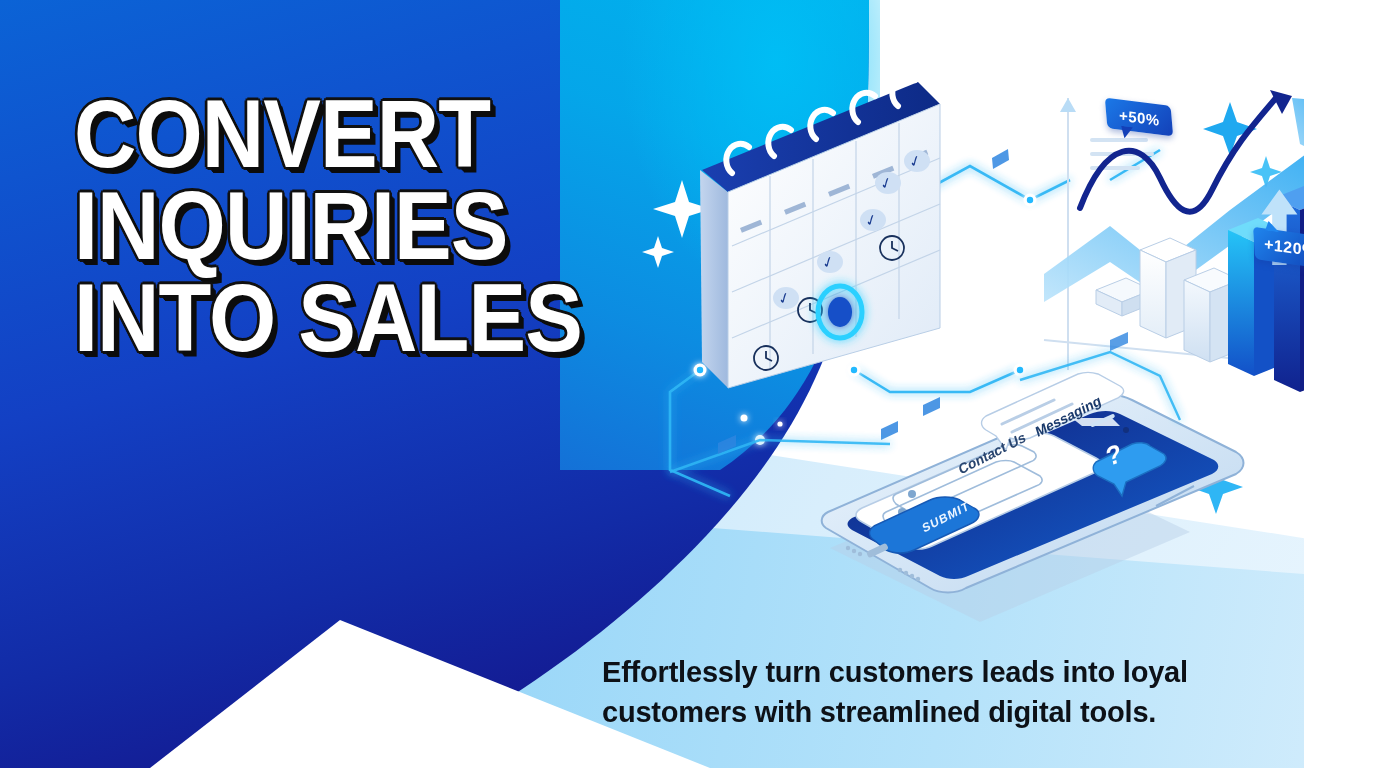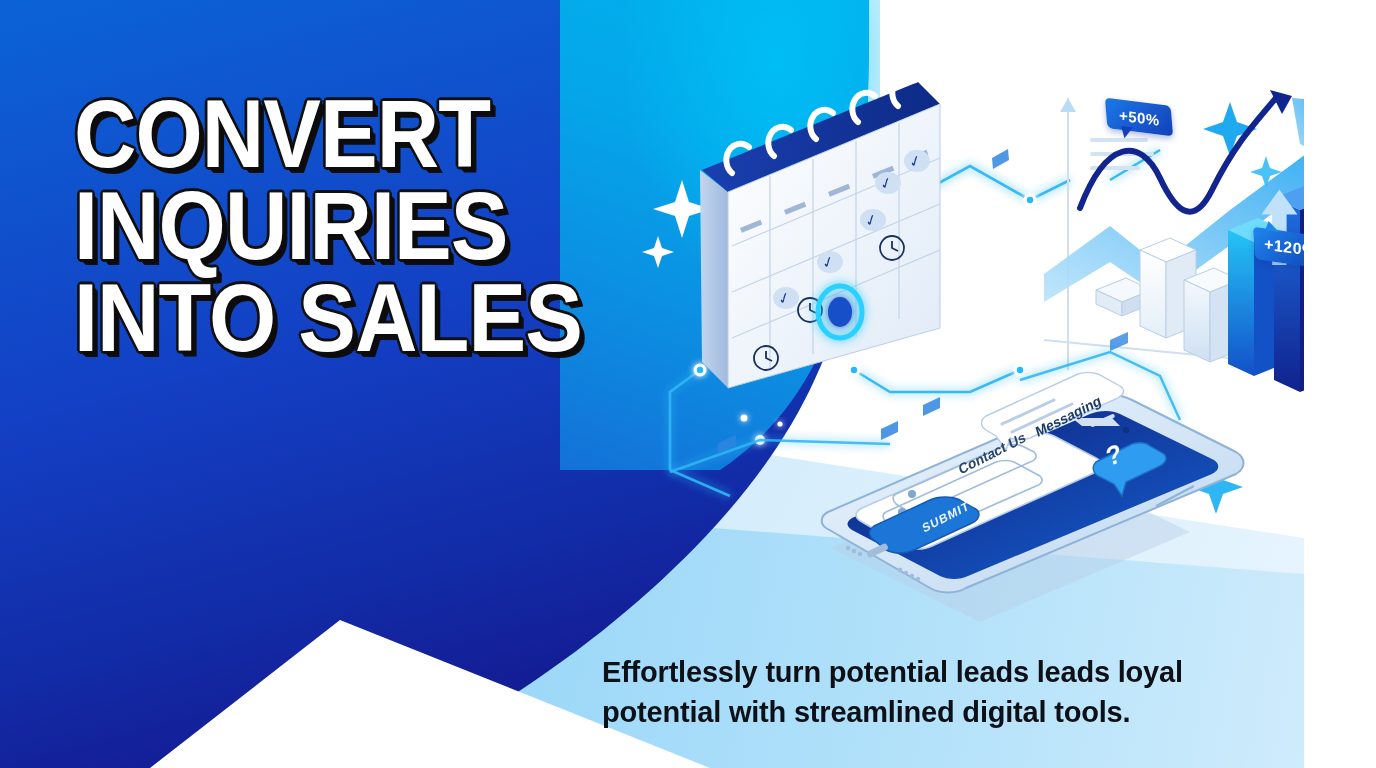--- a/index.html
+++ b/index.html
@@ -134,22 +134,22 @@
   <div class="bg-cyan-soft"></div>
   <div class="bg-white-tri"></div>
 
   <div class="headline">
     <span class="ln">CONVERT</span>
     <span class="ln">INQUIRIES</span>
     <span class="ln">INTO SALES</span>
   </div>
 
   <div class="subtitle">
-    <span class="ln">Effortlessly turn potential leads leads loyal</span>
-    <span class="ln">potential with streamlined digital tools.</span>
+    <span class="ln">Effortlessly turn customers leads into loyal</span>
+    <span class="ln">customers with streamlined digital tools.</span>
   </div>
 
   <div class="illus">
     <svg class="ill" viewBox="0 0 736 620" xmlns="http://www.w3.org/2000/svg">
       <defs>
         <linearGradient id="gCalFace" x1="0" y1="0" x2="1" y2="1">
           <stop offset="0" stop-color="#ffffff"></stop>
             <stop offset="1" stop-color="#dfeaf7"></stop>
         </linearGradient>
         <linearGradient id="gCalTop" x1="0" y1="0" x2="1" y2="0">

